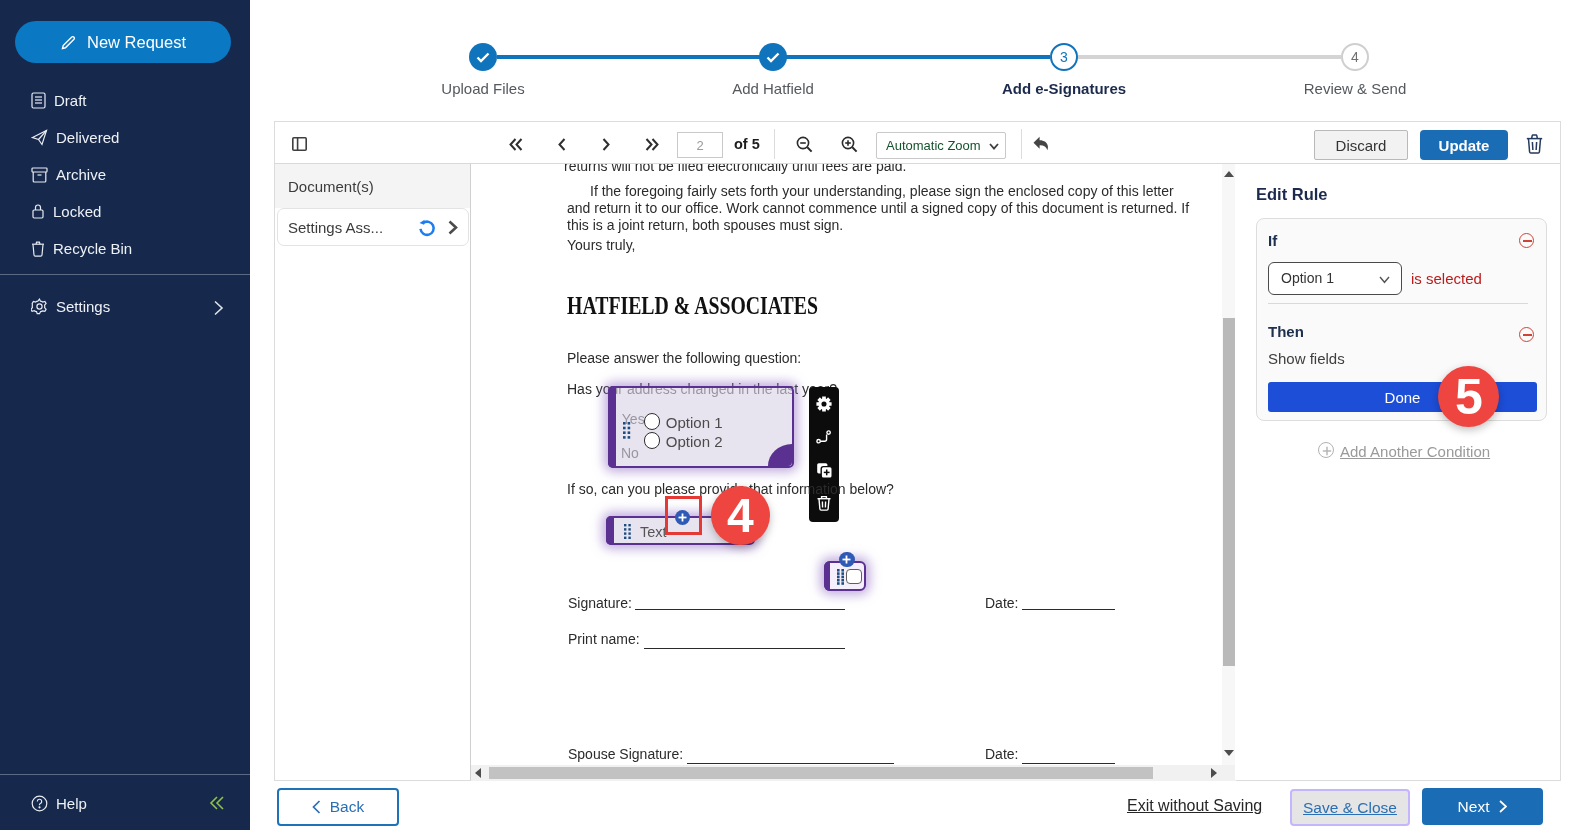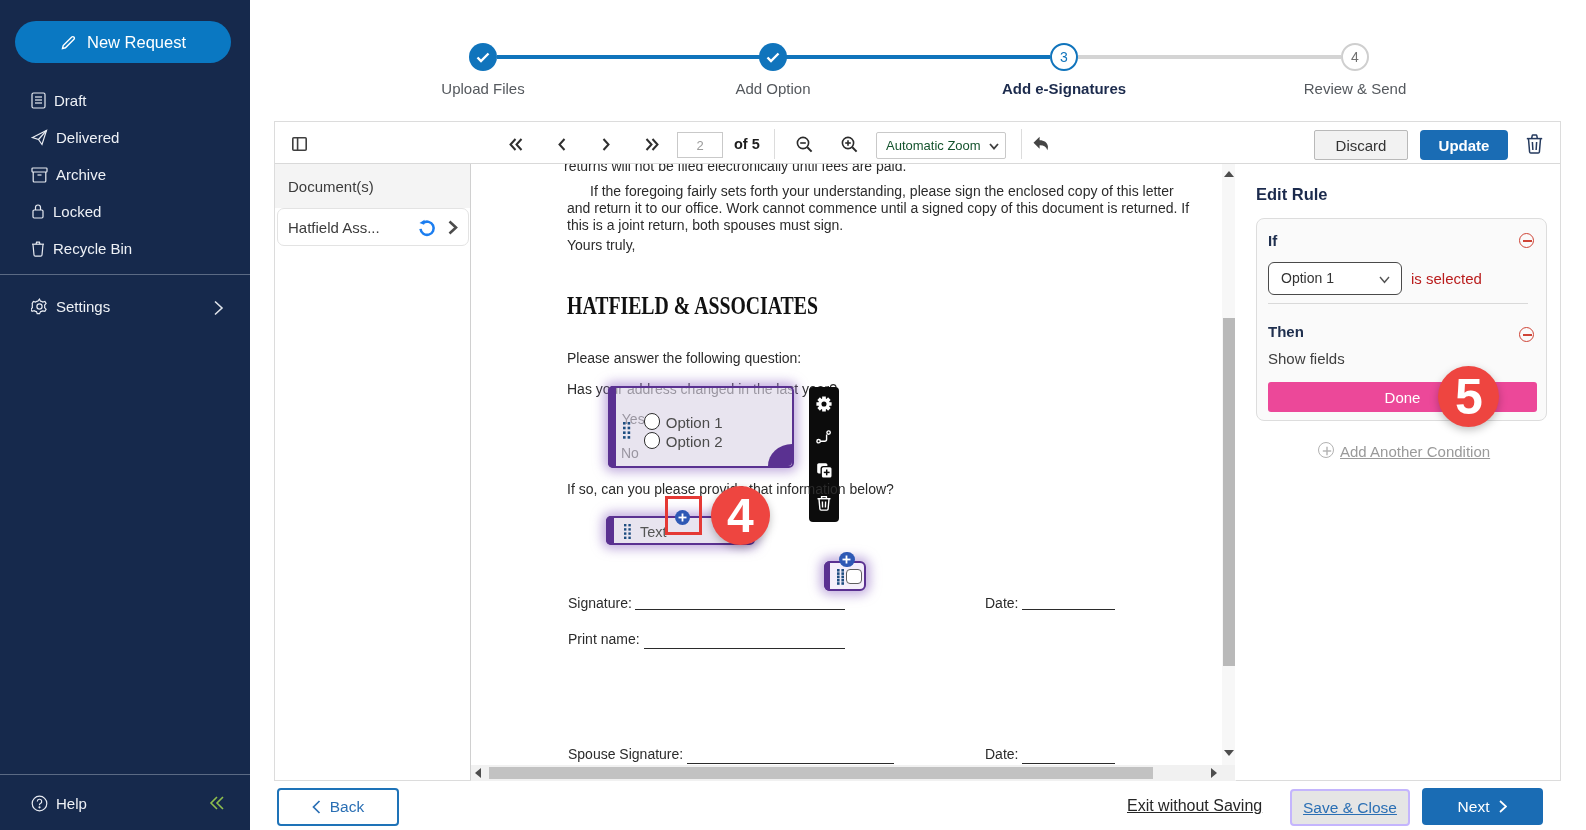--- a/index.html
+++ b/index.html
@@ -139,21 +139,21 @@
     </svg>
 </div>
 <div class="stepcirc" style="left:759px; background:#1074bc;">
   <svg width="14" height="11" viewBox="0 0 14 11" fill="none" stroke="#fff" stroke-width="2.4">
       <path d="M1.5 5.5 L5 9 L12.5 1.5"></path>
     </svg>
 </div>
 <div class="stepcirc" style="left:1050px; background:#fff; border:2px solid #1074bc; color:#1074bc;">3</div>
 <div class="stepcirc" style="left:1341px; background:#fff; border:2px solid #cfcfcf; color:#6f6f6f;">4</div>
 <div class="steplbl" style="left:383px;">Upload Files</div>
-<div class="steplbl" style="left:673px;">Add Option</div>
+<div class="steplbl" style="left:673px;">Add Hatfield</div>
 <div class="steplbl" style="left:964px; color:#1c2b4d; font-weight:bold;">Add e-Signatures</div>
 <div class="steplbl" style="left:1255px;">Review &amp; Send</div>
 
 <div id="container">
   <div id="tbar">
     <svg class="abs" style="left:17px; top:15px;" width="15" height="14" viewBox="0 0 15 14" fill="none" stroke="#3f3f3f" stroke-width="1.6">
       <rect x="0.8" y="0.8" width="13.4" height="12.4" rx="1"></rect>
         <line x1="5.6" y1="0.8" x2="5.6" y2="13.2"></line>
     </svg>
     <svg class="abs" style="left:234px; top:15px;" width="14" height="15" viewBox="0 0 14 15" fill="none" stroke="#2f2f2f" stroke-width="2">
@@ -200,21 +200,21 @@
       <path d="M2.5 5 L3.6 18 a1.2 1.2 0 0 0 1.2 1 l7.4 0 a1.2 1.2 0 0 0 1.2 -1 L14.5 5"></path>
       <line x1="0.8" y1="4.6" x2="16.2" y2="4.6"></line>
       <path d="M5.7 4.4 L6.2 1.6 a0.8 0.8 0 0 1 0.8 -0.6 l3 0 a0.8 0.8 0 0 1 0.8 0.6 L11.3 4.4"></path>
       <line x1="6.4" y1="8" x2="6.9" y2="16"></line>
         <line x1="10.6" y1="8" x2="10.1" y2="16"></line>
     </svg>
   </div>
   <div id="docpanel">
     <div class="hdr">Document(s)</div>
     <div id="doccard">
-      <span style="font-size:15px; color:#3c3c3c; padding-left:10px;">Hatfield Ass...</span>
+      <span style="font-size:15px; color:#3c3c3c; padding-left:10px;">Settings Ass...</span>
       <svg class="abs" style="left:140px; top:10px;" width="18" height="18" viewBox="0 0 18 18">
         <path d="M5.2 3.9 A6.6 6.6 0 1 1 2.5 9.9" fill="none" stroke="#1c7ef0" stroke-width="2.5"></path>
         <path d="M6.6 0.7 L6.1 5.7 L1.5 3.9 Z" fill="#1c7ef0"></path>
       </svg>
       <svg class="abs" style="left:170px; top:11px;" width="10" height="15" viewBox="0 0 10 15" fill="none" stroke="#4c4c4c" stroke-width="2.6">
         <path d="M1.5 1.5 L8 7.5 L1.5 13.5"></path>
       </svg>
     </div>
   </div>
   <div id="viewer">
@@ -368,21 +368,21 @@
             <path d="M1 1 L5.5 6.3 L10 1"></path>
           </svg>
       </div>
       <div class="abs" style="left:154px; top:51px; font-size:15px; color:#b91c1c;">is selected</div>
       <div class="abs" style="left:11px; top:84px; width:260px; height:1px; background:#d9d9d9;"></div>
       <div class="abs" style="left:11px; top:104px; font-size:15px; font-weight:bold; color:#20304f;">Then</div>
       <div class="abs" style="left:262px; top:108px; width:15px; height:15px; border:1.6px solid #cf4436; border-radius:50%;">
         <div class="abs" style="left:3px; top:6.2px; width:9px; height:1.6px; background:#cf4436;"></div>
       </div>
       <div class="abs" style="left:11px; top:131px; font-size:15px; color:#3e3e3e;">Show fields</div>
-      <div class="abs" style="left:11px; top:163px; width:269px; height:30px; background:#ec4899; border-radius:3px; display:flex; align-items:center; justify-content:center; color:#fff; font-size:15px;">Done</div>
+      <div class="abs" style="left:11px; top:163px; width:269px; height:30px; background:#1d4ed8; border-radius:3px; display:flex; align-items:center; justify-content:center; color:#fff; font-size:15px;">Done</div>
     </div>
     <div class="abs" style="left:83px; top:278px; width:16px; height:16px; border:1.3px solid #b2b2b2; border-radius:50%;">
       <svg class="abs" style="left:3.2px; top:3.2px;" width="10" height="10" viewBox="0 0 10 10" stroke="#b2b2b2" stroke-width="1.4">
           <line x1="5" y1="0.8" x2="5" y2="9.2"></line>
           <line x1="0.8" y1="5" x2="9.2" y2="5"></line>
         </svg>
     </div>
     <div class="abs" style="left:105px; top:279px; font-size:15px; color:#9a9a9a; text-decoration:underline;">Add Another Condition</div>
   </div>
   <div class="abs" style="left:1163.3px; top:244px; width:61px; height:61px; border-radius:50%; background:#ee4540; box-shadow:0 3px 8px rgba(0,0,0,0.25); display:flex; align-items:center; justify-content:center; color:#fff; font-size:50px; font-weight:bold; z-index:50;">5</div>

